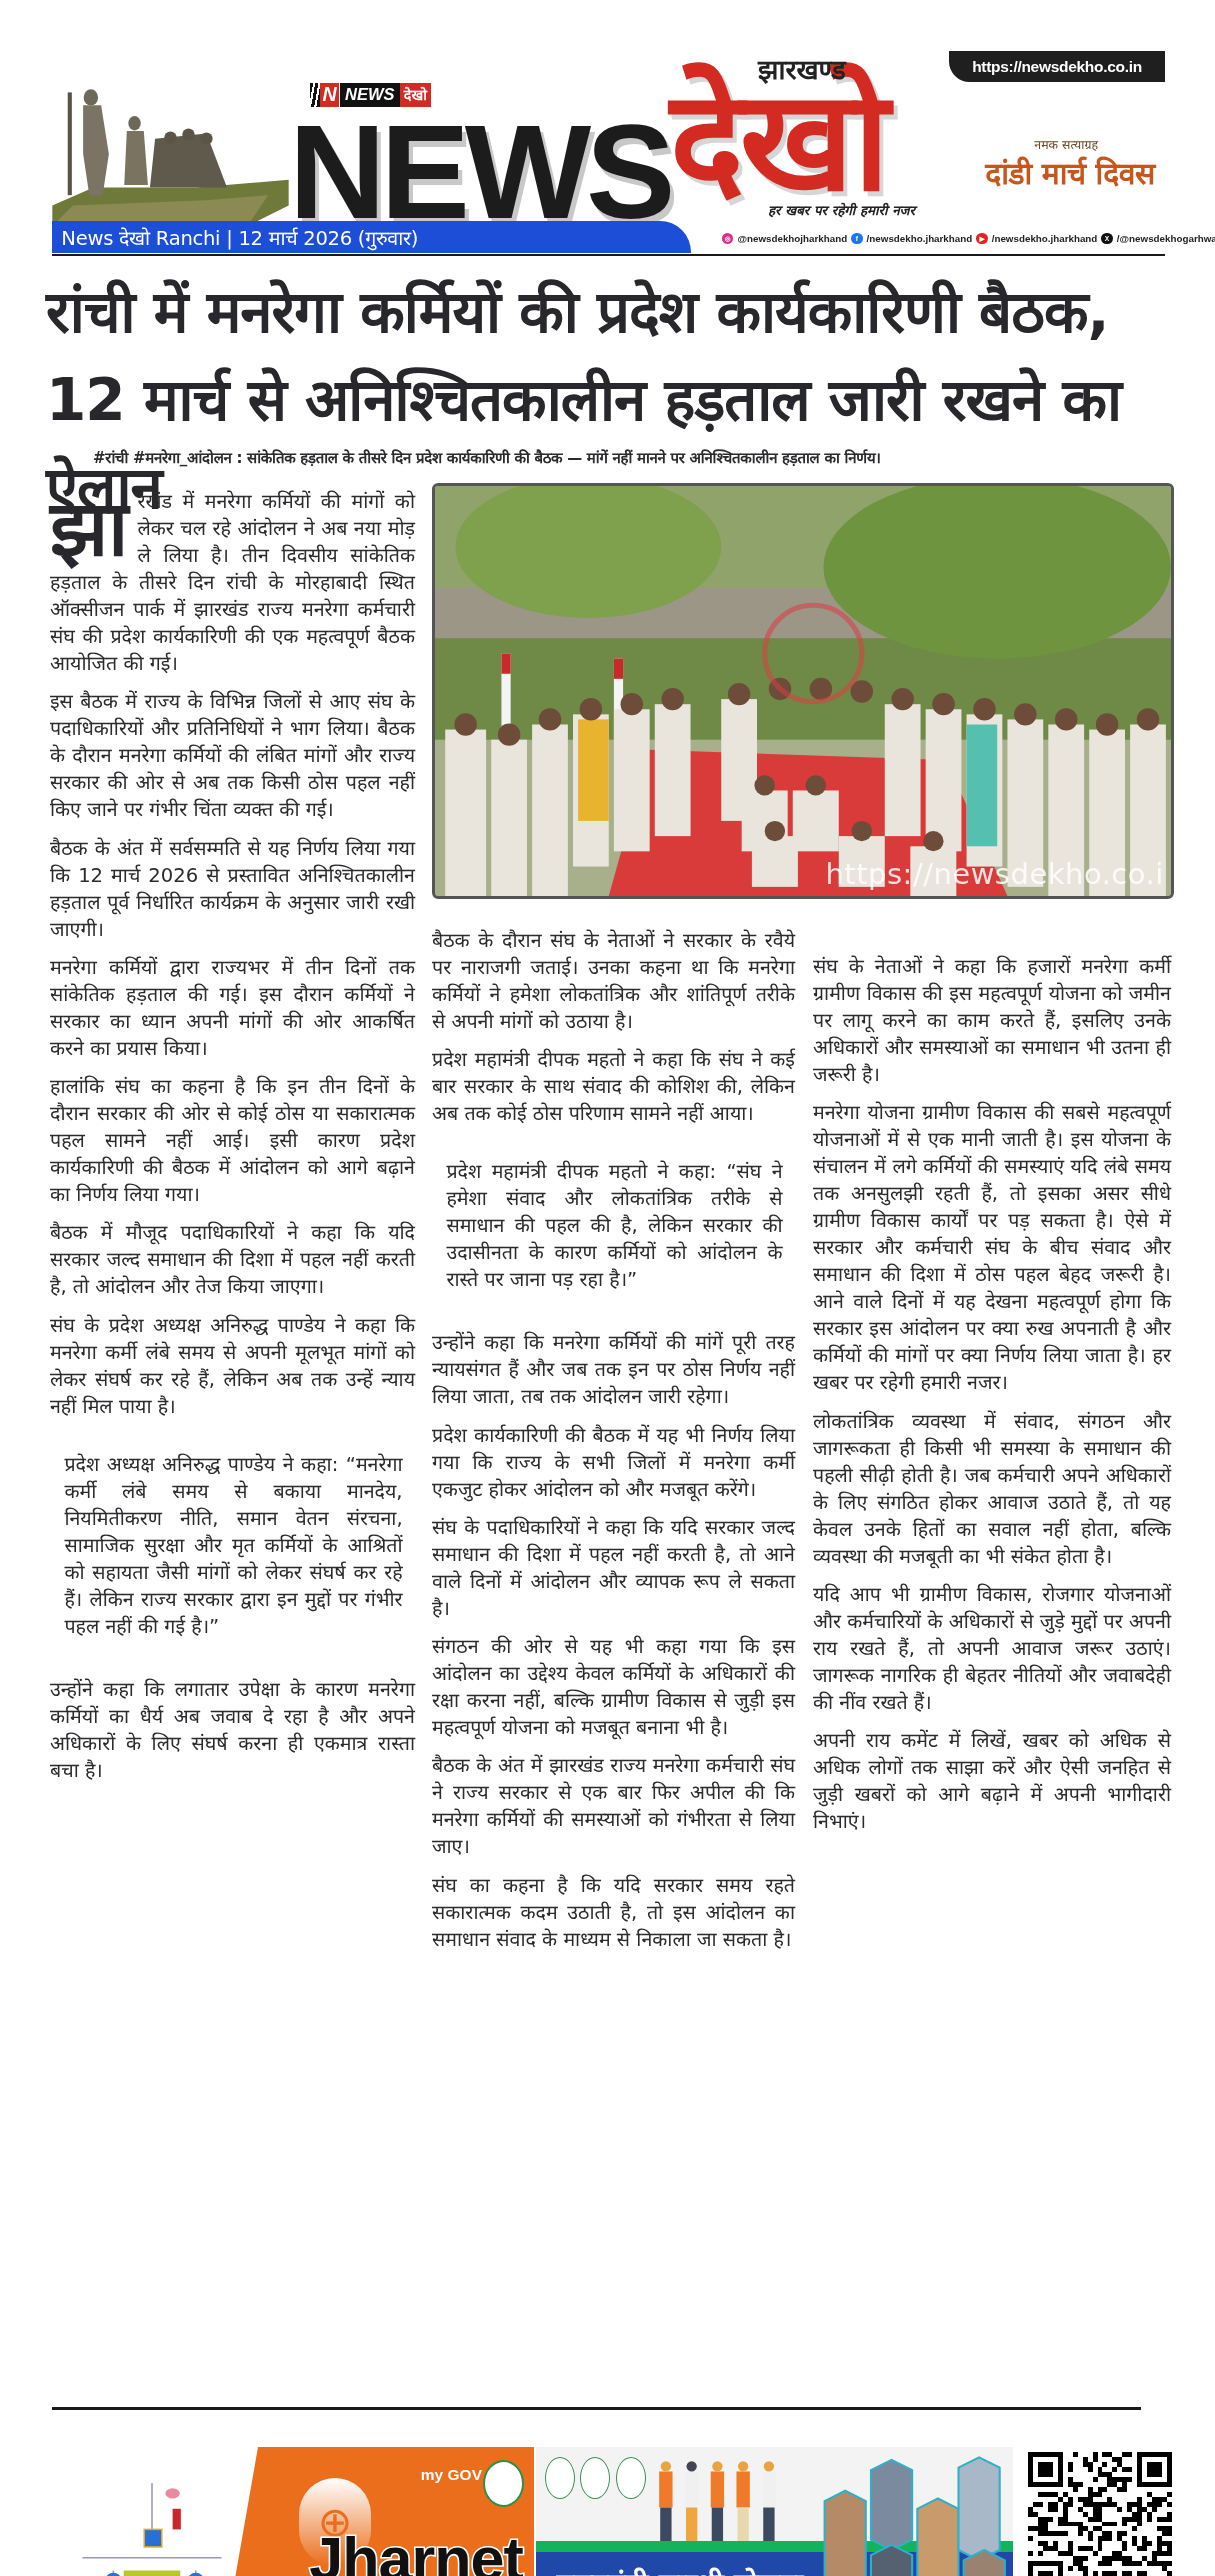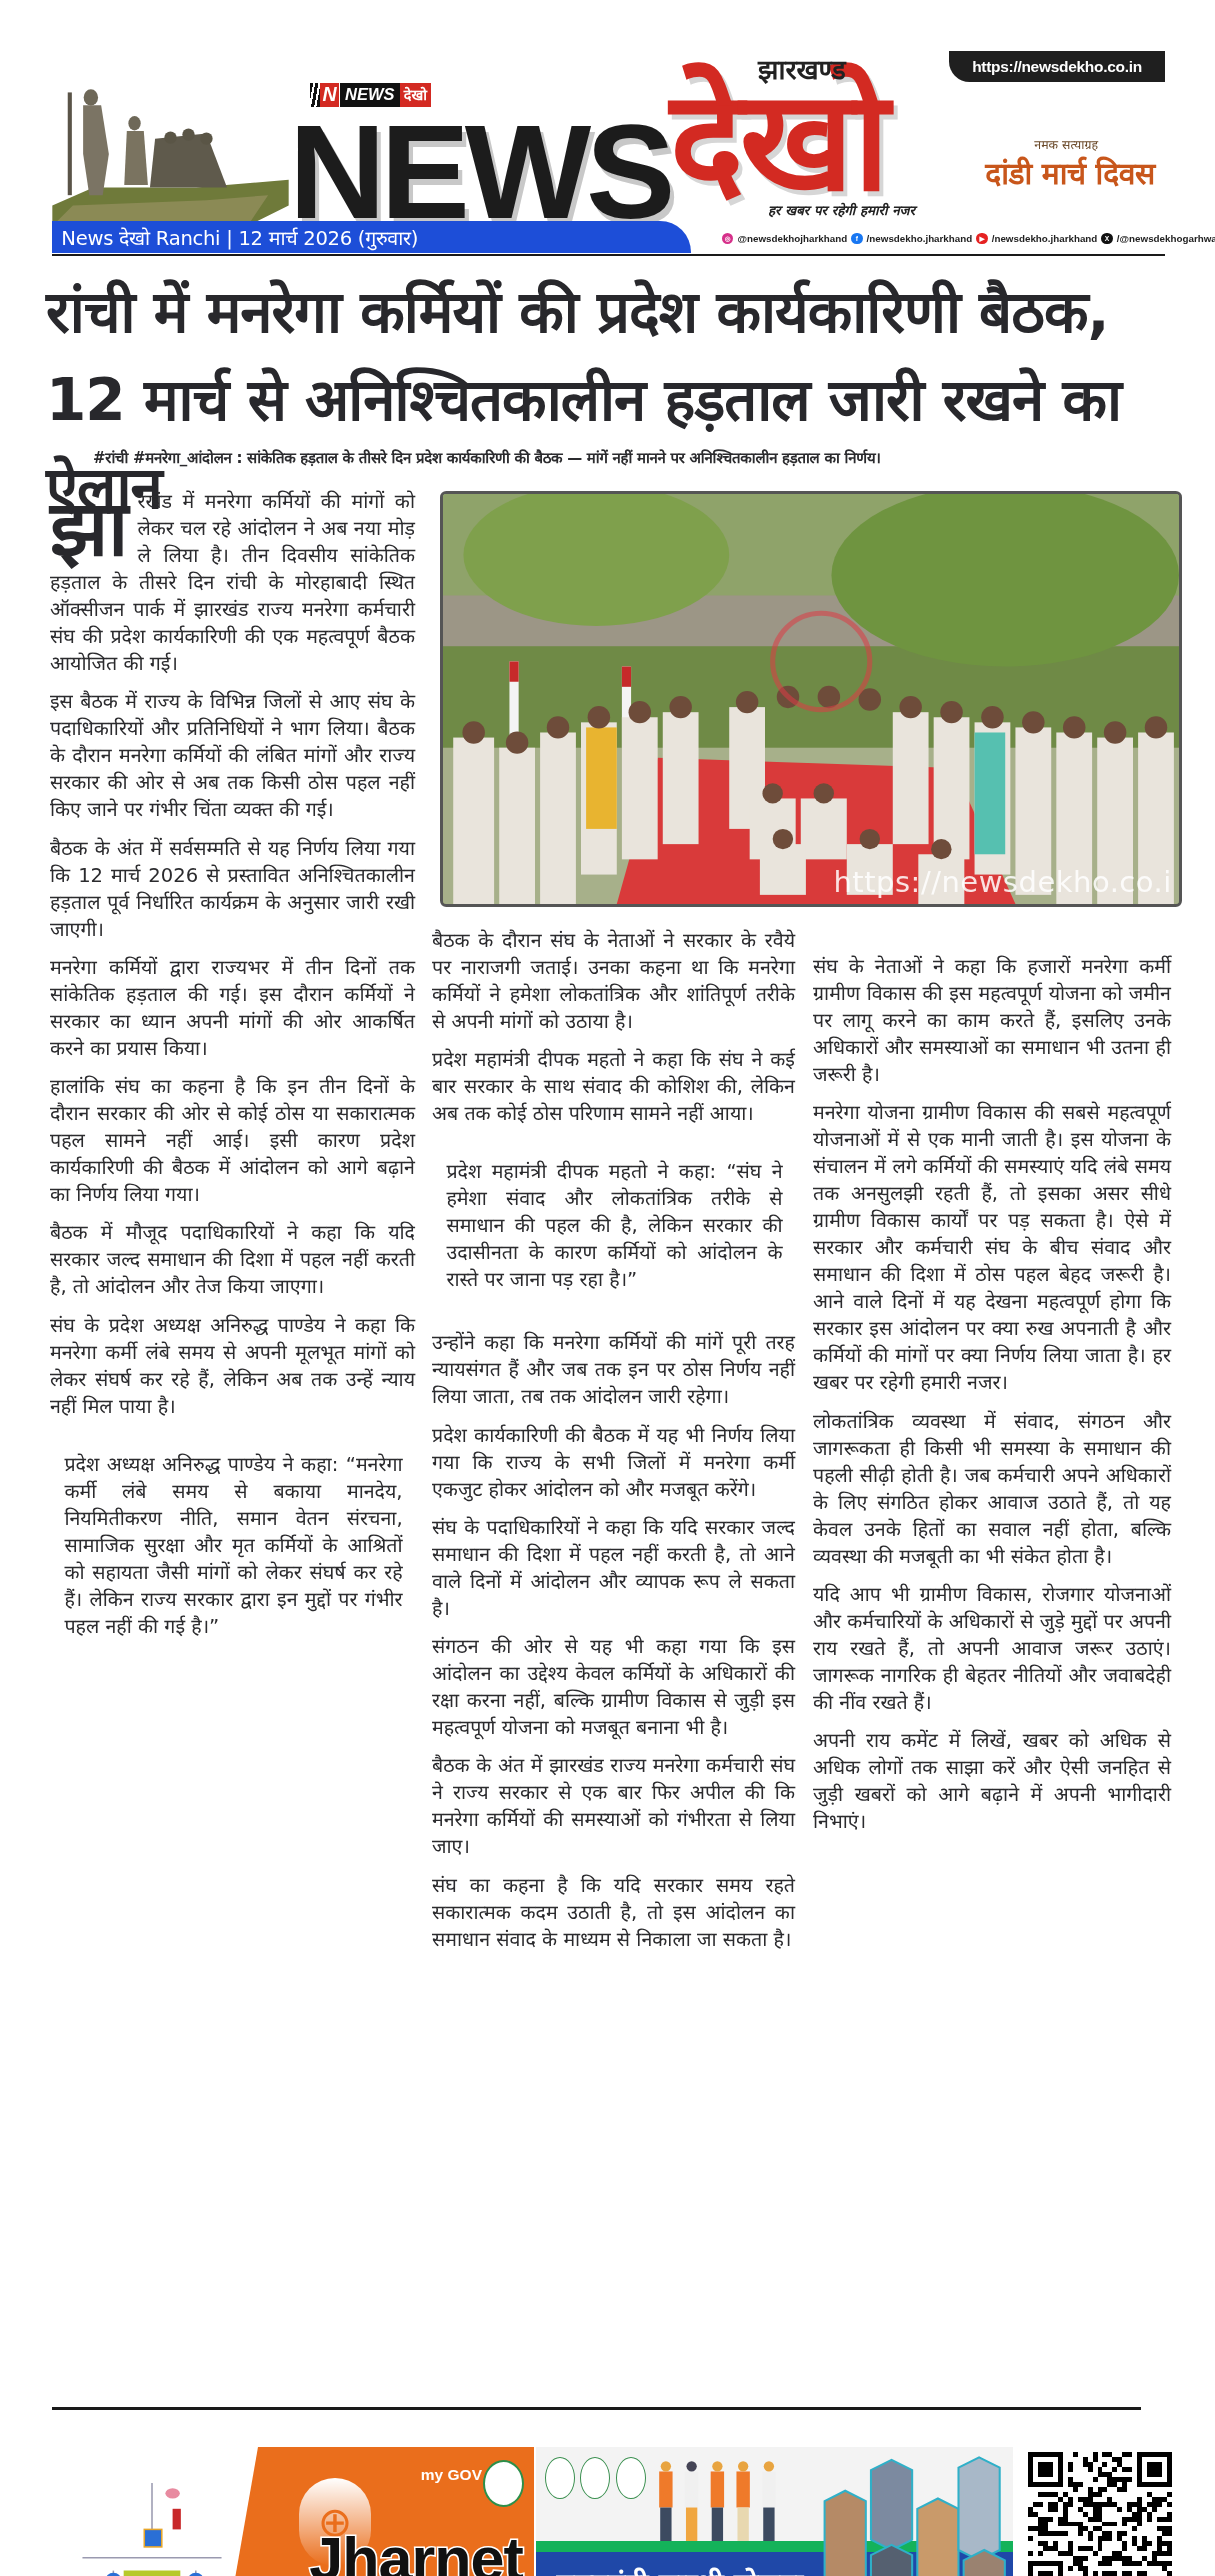--- a/index.html
+++ b/index.html
@@ -107,21 +107,21 @@
     <span>/newsdekho.jharkhand</span>
     <span class="s-ico" style="background:#111">X</span>
     <span>/@newsdekhogarhwa</span>
   </div>
   <div class="masthead-rule"></div>
 </header>
 
 <h1 class="headline" style="margin:0">रांची में मनरेगा कर्मियों की प्रदेश कार्यकारिणी बैठक, 12 मार्च से अनिश्चितकालीन हड़ताल जारी रखने का ऐलान</h1>
 <div class="kicker">#रांची #मनरेगा_आंदोलन : सांकेतिक हड़ताल के तीसरे दिन प्रदेश कार्यकारिणी की बैठक — मांगें नहीं मानने पर अनिश्चितकालीन हड़ताल का निर्णय।</div>
 
-<figure class="photo" style="margin:8px">
+<figure class="photo" style="margin:0">
   <svg viewBox="0 0 1440 808" preserveAspectRatio="none">
     <rect x="0" y="0" width="1440" height="808" fill="#a7b08a"></rect>
     <rect x="0" y="0" width="1440" height="300" fill="#8fa36a"></rect>
     <rect x="0" y="200" width="1440" height="140" fill="#9c9686"></rect>
     <rect x="0" y="300" width="1440" height="200" fill="#6f8a46"></rect>
     <ellipse cx="300" cy="120" rx="260" ry="140" fill="#7fa04c"></ellipse>
     <ellipse cx="1100" cy="160" rx="340" ry="180" fill="#6f9440"></ellipse>
     <rect x="130" y="330" width="18" height="170" fill="#f4f4f4"></rect>
     <rect x="130" y="330" width="18" height="40" fill="#c62a2a"></rect>
     <rect x="350" y="340" width="18" height="160" fill="#f4f4f4"></rect>
@@ -183,20 +183,21 @@
 
 <section class="col col-left">
   <p><span class="dropcap">झा</span><span>रखंड में मनरेगा कर्मियों की मांगों को लेकर चल रहे आंदोलन ने अब नया मोड़ ले लिया है। तीन दिवसीय सांकेतिक हड़ताल के तीसरे दिन रांची के मोरहाबादी स्थित ऑक्सीजन पार्क में झारखंड राज्य मनरेगा कर्मचारी संघ की प्रदेश कार्यकारिणी की एक महत्वपूर्ण बैठक आयोजित की गई।</span></p>
   <p>इस बैठक में राज्य के विभिन्न जिलों से आए संघ के पदाधिकारियों और प्रतिनिधियों ने भाग लिया। बैठक के दौरान मनरेगा कर्मियों की लंबित मांगों और राज्य सरकार की ओर से अब तक किसी ठोस पहल नहीं किए जाने पर गंभीर चिंता व्यक्त की गई।</p>
   <p>बैठक के अंत में सर्वसम्मति से यह निर्णय लिया गया कि 12 मार्च 2026 से प्रस्तावित अनिश्चितकालीन हड़ताल पूर्व निर्धारित कार्यक्रम के अनुसार जारी रखी जाएगी।</p>
   <p>मनरेगा कर्मियों द्वारा राज्यभर में तीन दिनों तक सांकेतिक हड़ताल की गई। इस दौरान कर्मियों ने सरकार का ध्यान अपनी मांगों की ओर आकर्षित करने का प्रयास किया।</p>
   <p>हालांकि संघ का कहना है कि इन तीन दिनों के दौरान सरकार की ओर से कोई ठोस या सकारात्मक पहल सामने नहीं आई। इसी कारण प्रदेश कार्यकारिणी की बैठक में आंदोलन को आगे बढ़ाने का निर्णय लिया गया।</p>
   <p>बैठक में मौजूद पदाधिकारियों ने कहा कि यदि सरकार जल्द समाधान की दिशा में पहल नहीं करती है, तो आंदोलन और तेज किया जाएगा।</p>
   <p>संघ के प्रदेश अध्यक्ष अनिरुद्ध पाण्डेय ने कहा कि मनरेगा कर्मी लंबे समय से अपनी मूलभूत मांगों को लेकर संघर्ष कर रहे हैं, लेकिन अब तक उन्हें न्याय नहीं मिल पाया है।</p>
   <p class="quote">प्रदेश अध्यक्ष अनिरुद्ध पाण्डेय ने कहा: “मनरेगा कर्मी लंबे समय से बकाया मानदेय, नियमितीकरण नीति, समान वेतन संरचना, सामाजिक सुरक्षा और मृत कर्मियों के आश्रितों को सहायता जैसी मांगों को लेकर संघर्ष कर रहे हैं। लेकिन राज्य सरकार द्वारा इन मुद्दों पर गंभीर पहल नहीं की गई है।”</p>
+  <p>उन्होंने कहा कि लगातार उपेक्षा के कारण मनरेगा कर्मियों का धैर्य अब जवाब दे रहा है और अपने अधिकारों के लिए संघर्ष करना ही एकमात्र रास्ता बचा है।</p>
 </section>
 
 <section class="col col-mid">
   <p>बैठक के दौरान संघ के नेताओं ने सरकार के रवैये पर नाराजगी जताई। उनका कहना था कि मनरेगा कर्मियों ने हमेशा लोकतांत्रिक और शांतिपूर्ण तरीके से अपनी मांगों को उठाया है।</p>
   <p>प्रदेश महामंत्री दीपक महतो ने कहा कि संघ ने कई बार सरकार के साथ संवाद की कोशिश की, लेकिन अब तक कोई ठोस परिणाम सामने नहीं आया।</p>
   <p class="quote">प्रदेश महामंत्री दीपक महतो ने कहा: “संघ ने हमेशा संवाद और लोकतांत्रिक तरीके से समाधान की पहल की है, लेकिन सरकार की उदासीनता के कारण कर्मियों को आंदोलन के रास्ते पर जाना पड़ रहा है।”</p>
   <p>उन्होंने कहा कि मनरेगा कर्मियों की मांगें पूरी तरह न्यायसंगत हैं और जब तक इन पर ठोस निर्णय नहीं लिया जाता, तब तक आंदोलन जारी रहेगा।</p>
   <p>प्रदेश कार्यकारिणी की बैठक में यह भी निर्णय लिया गया कि राज्य के सभी जिलों में मनरेगा कर्मी एकजुट होकर आंदोलन को और मजबूत करेंगे।</p>
   <p>संघ के पदाधिकारियों ने कहा कि यदि सरकार जल्द समाधान की दिशा में पहल नहीं करती है, तो आने वाले दिनों में आंदोलन और व्यापक रूप ले सकता है।</p>
   <p>संगठन की ओर से यह भी कहा गया कि इस आंदोलन का उद्देश्य केवल कर्मियों के अधिकारों की रक्षा करना नहीं, बल्कि ग्रामीण विकास से जुड़ी इस महत्वपूर्ण योजना को मजबूत बनाना भी है।</p>

